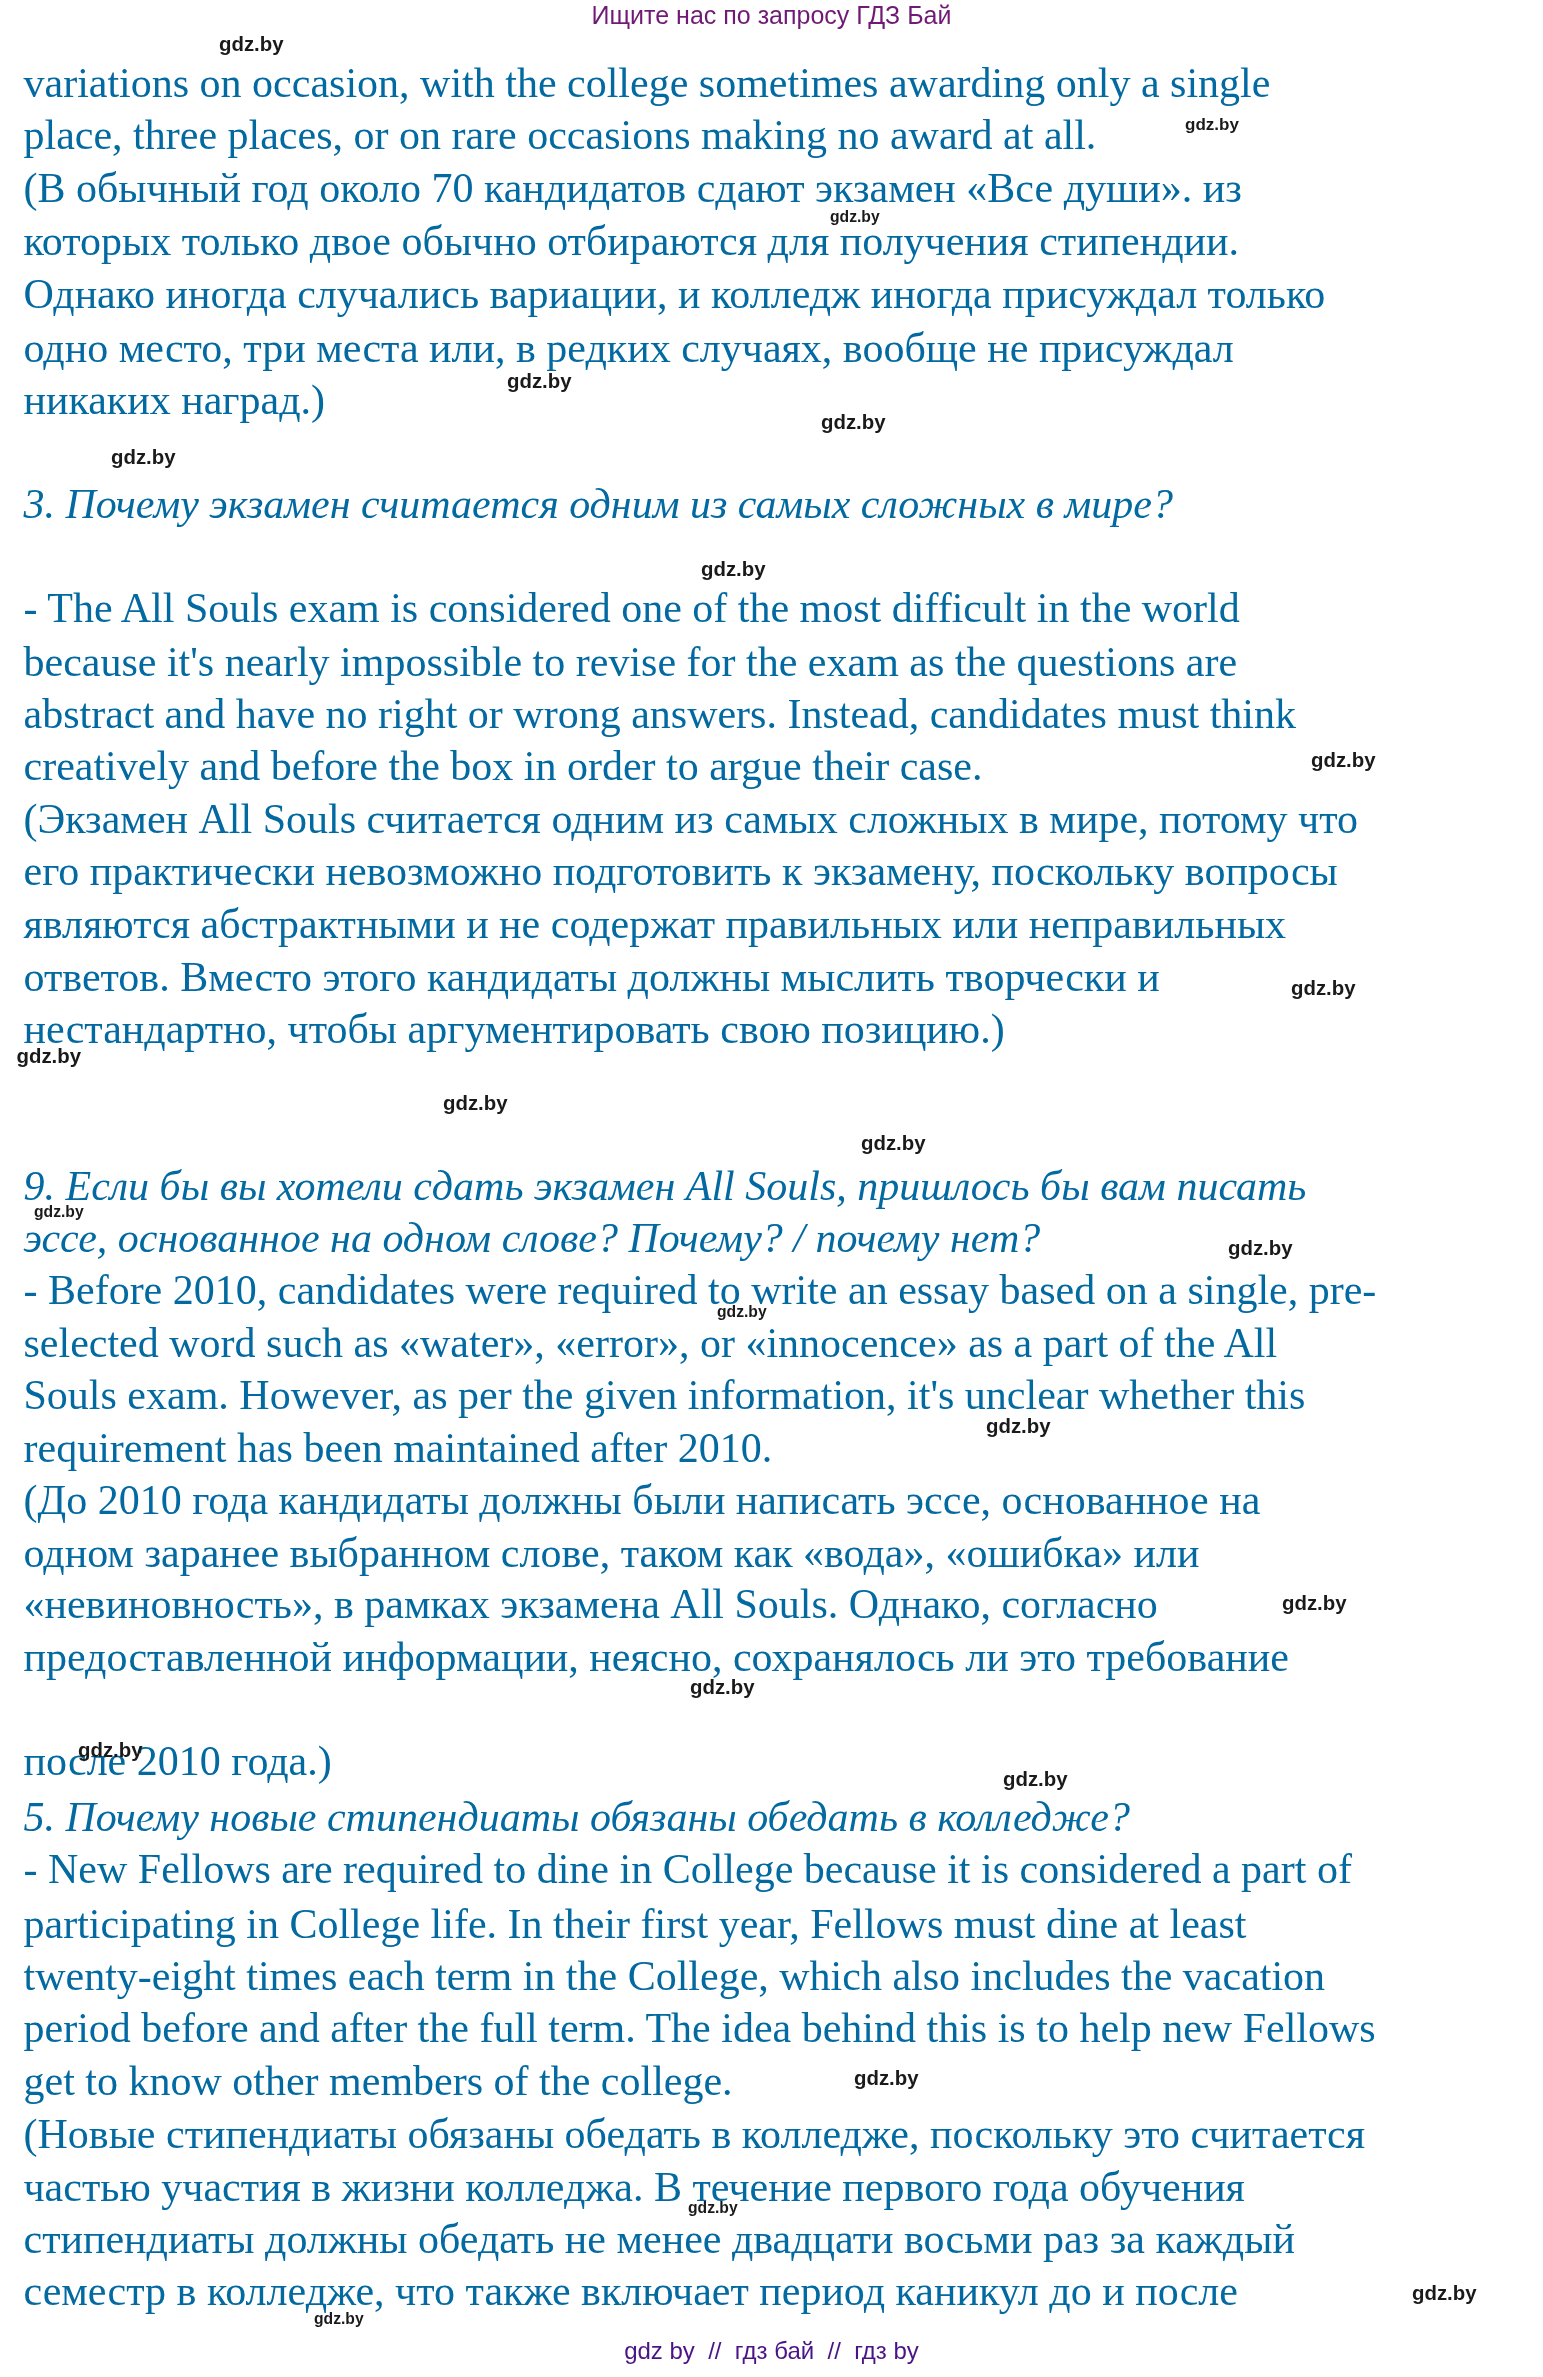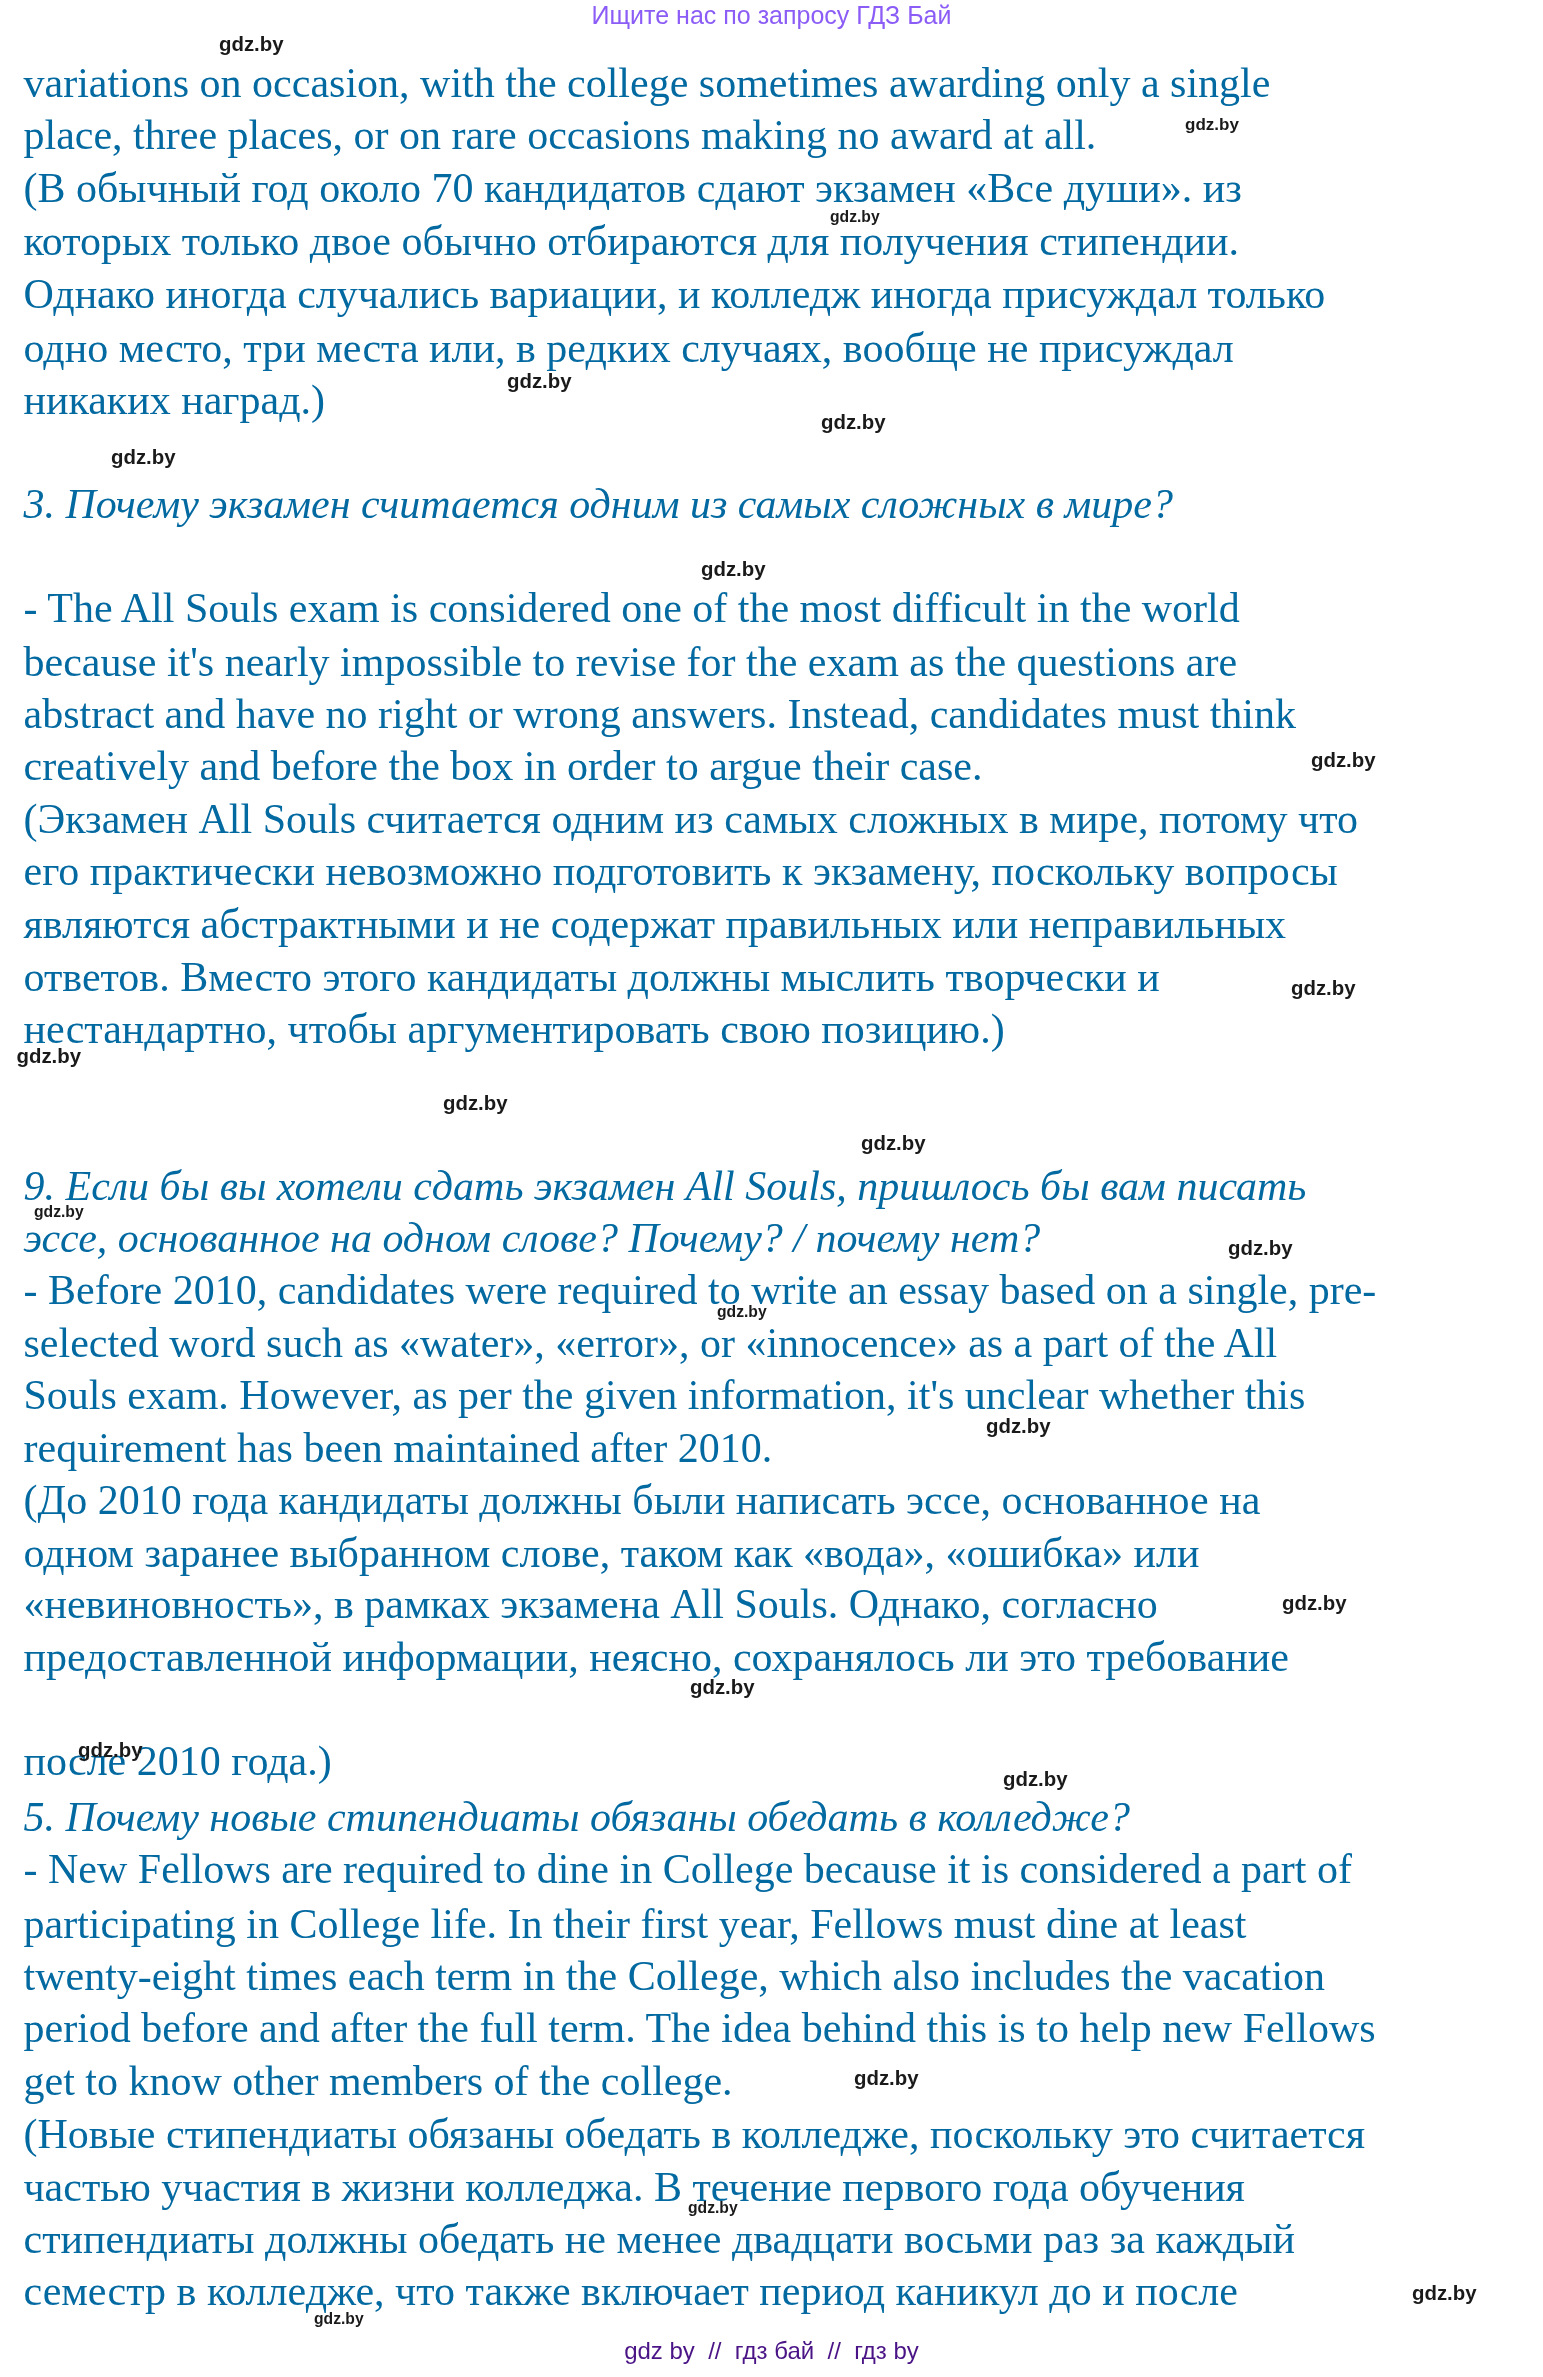--- a/index.html
+++ b/index.html
@@ -22,21 +22,21 @@
     position: absolute;
     font-family: "Liberation Sans", "DejaVu Sans", sans-serif;
     font-size: 20.4px; line-height: 1; color: #1a1a1a; white-space: pre; font-weight: bold;
   }
   .wm.s { font-size: 15.7px; }
   .wm.m { font-size: 17px; }
 </style>
 </head>
 <body>
 
-<div class="banner top" style="color:#8b5cf6">Ищите нас по запросу ГДЗ Бай</div>
+<div class="banner top" style="color:#701a75">Ищите нас по запросу ГДЗ Бай</div>
 
 <div class="line" style="top:62px">variations on occasion, with the college sometimes awarding only a single</div>
 <div class="line" style="top:114px">place, three places, or on rare occasions making no award at all.</div>
 <div class="line" style="top:167px">(В обычный год около 70 кандидатов сдают экзамен «Все души». из</div>
 <div class="line" style="top:220px">которых только двое обычно отбираются для получения стипендии.</div>
 <div class="line" style="top:273px">Однако иногда случались вариации, и колледж иногда присуждал только</div>
 <div class="line" style="top:327px">одно место, три места или, в редких случаях, вообще не присуждал</div>
 <div class="line" style="top:379px">никаких наград.)</div>
 
 <div class="line q" style="top:483px">3. Почему экзамен считается одним из самых сложных в мире?</div>

